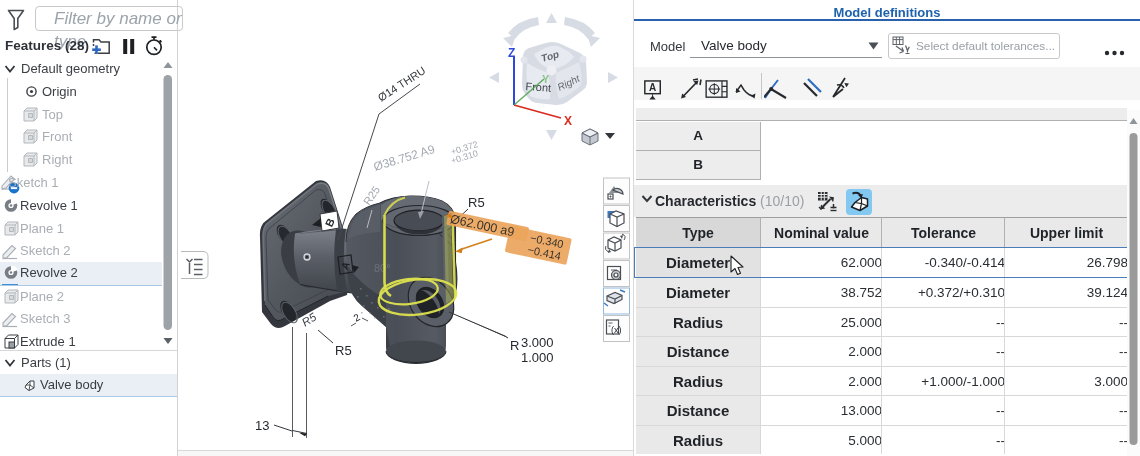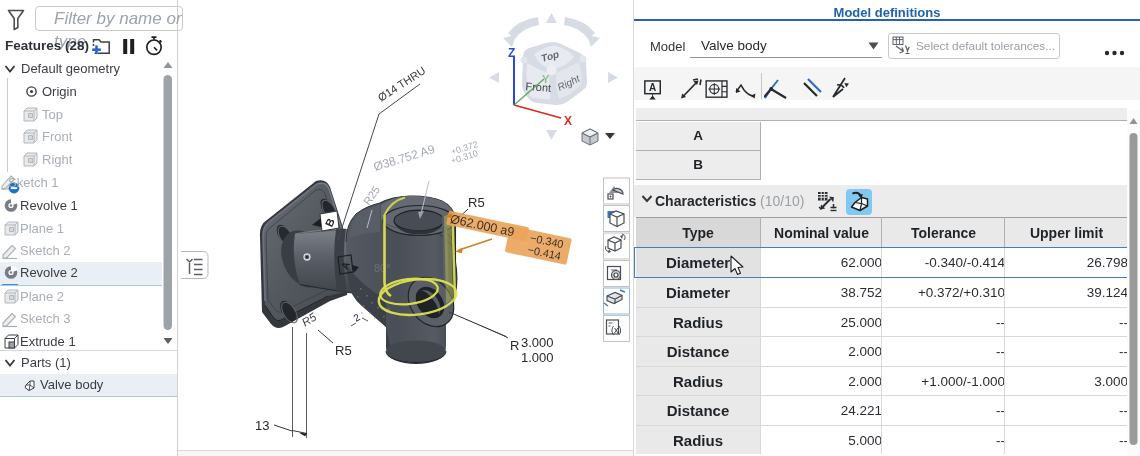--- a/index.html
+++ b/index.html
@@ -571,21 +571,21 @@
     <div class="dcell" style="left:126px;top:120px;width:121px;height:28.5px;border-left:1px solid #d8d8d8;border-bottom:1px solid #d8d8d8">2.000</div>
     <div class="dcell" style="left:247px;top:120px;width:123px;height:28.5px;border-left:1px solid #d8d8d8;border-bottom:1px solid #d8d8d8">--</div>
     <div class="dcell" style="left:370px;top:120px;width:123px;height:28.5px;border-left:1px solid #d8d8d8;border-bottom:1px solid #d8d8d8">--</div>
 
     <div class="tcell" style="left:2px;top:149.5px;width:124px;height:28.5px;border-bottom:1px solid #d8d8d8">Radius</div>
     <div class="dcell" style="left:126px;top:149.5px;width:121px;height:28.5px;border-left:1px solid #d8d8d8;border-bottom:1px solid #d8d8d8">2.000</div>
     <div class="dcell" style="left:247px;top:149.5px;width:123px;height:28.5px;border-left:1px solid #d8d8d8;border-bottom:1px solid #d8d8d8">+1.000/-1.000</div>
     <div class="dcell" style="left:370px;top:149.5px;width:123px;height:28.5px;border-left:1px solid #d8d8d8;border-bottom:1px solid #d8d8d8">3.000</div>
 
     <div class="tcell" style="left:2px;top:179px;width:124px;height:28.5px;border-bottom:1px solid #d8d8d8">Distance</div>
-    <div class="dcell" style="left:126px;top:179px;width:121px;height:28.5px;border-left:1px solid #d8d8d8;border-bottom:1px solid #d8d8d8">24.221</div>
+    <div class="dcell" style="left:126px;top:179px;width:121px;height:28.5px;border-left:1px solid #d8d8d8;border-bottom:1px solid #d8d8d8">13.000</div>
     <div class="dcell" style="left:247px;top:179px;width:123px;height:28.5px;border-left:1px solid #d8d8d8;border-bottom:1px solid #d8d8d8">--</div>
     <div class="dcell" style="left:370px;top:179px;width:123px;height:28.5px;border-left:1px solid #d8d8d8;border-bottom:1px solid #d8d8d8">--</div>
 
     <div class="tcell" style="left:2px;top:208.5px;width:124px;height:28.5px">Radius</div>
     <div class="dcell" style="left:126px;top:208.5px;width:121px;height:28.5px;border-left:1px solid #d8d8d8">5.000</div>
     <div class="dcell" style="left:247px;top:208.5px;width:123px;height:28.5px;border-left:1px solid #d8d8d8">--</div>
     <div class="dcell" style="left:370px;top:208.5px;width:123px;height:28.5px;border-left:1px solid #d8d8d8">--</div>
   </div>
 
   <svg class="abs" style="left:94px;top:255px;z-index:9" width="20" height="24" viewBox="0 0 20 24">

